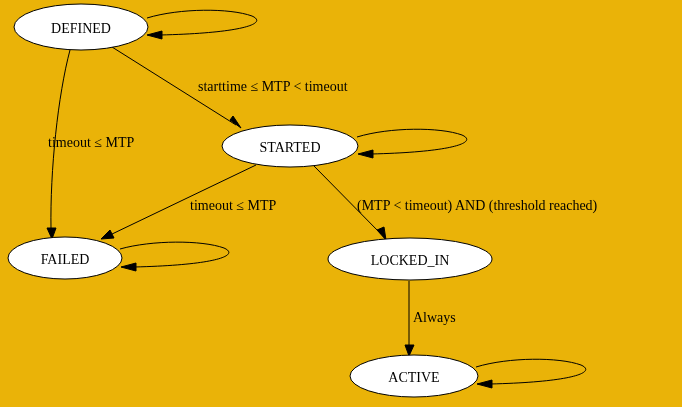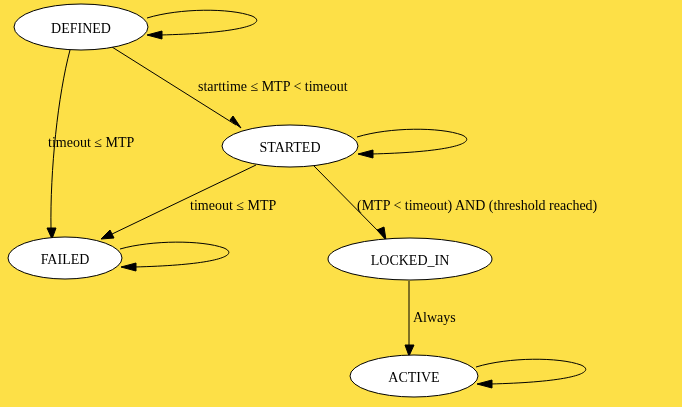--- a/index.html
+++ b/index.html
@@ -4,21 +4,21 @@
 <style>
   html, body {
     margin: 0;
     padding: 0;
     background: #ffffff;
   }
   #diagram-root {
     position: relative;
     width: 682px;
     height: 407px;
-    background: #fde047;
+    background: #eab308;
     font-family: "Liberation Serif", "DejaVu Serif", serif;
     overflow: hidden;
   }
   svg.graph-canvas {
     position: absolute;
     left: 0;
     top: 0;
     width: 682px;
     height: 407px;
   }

